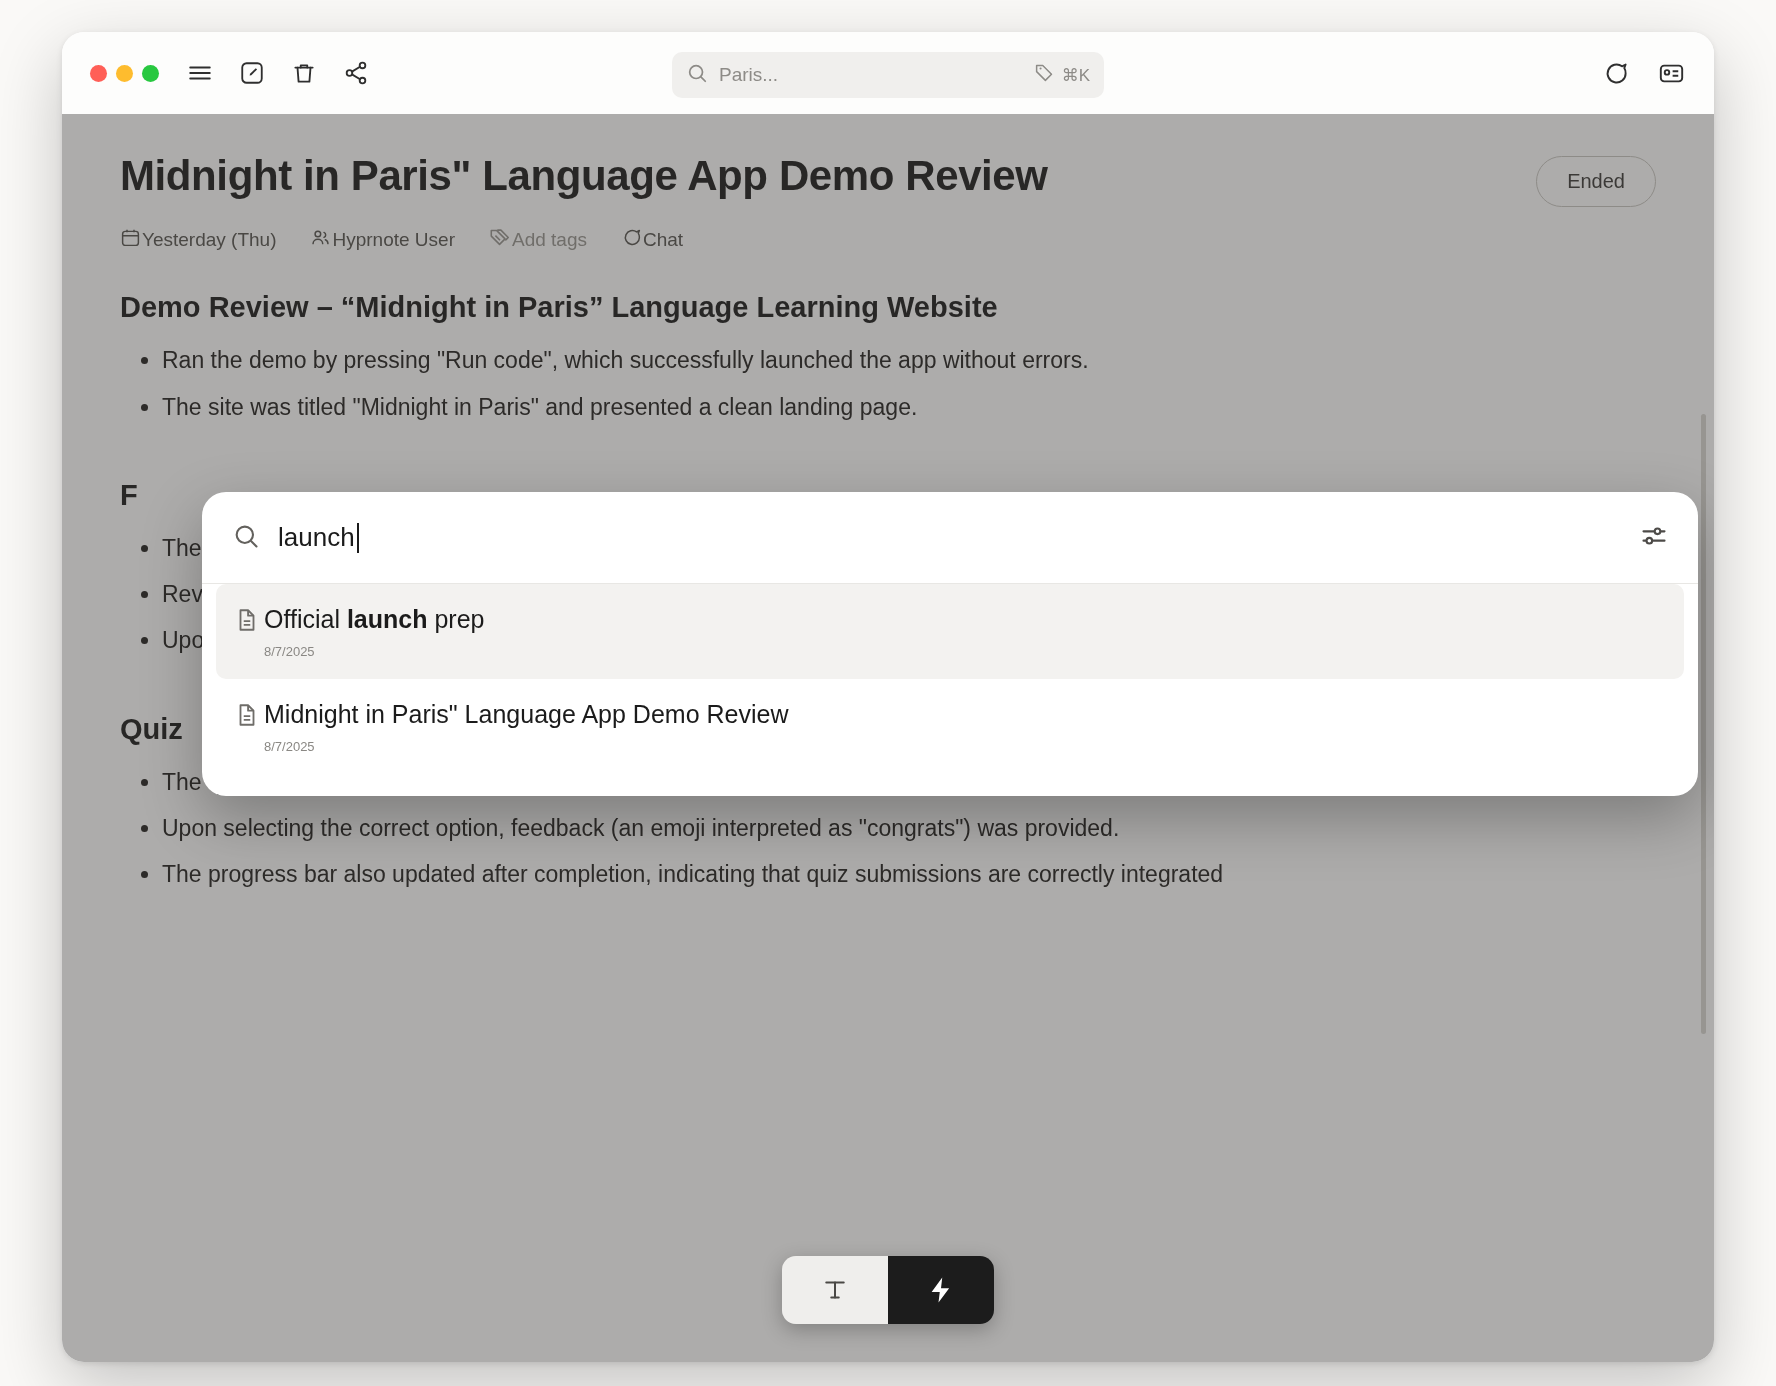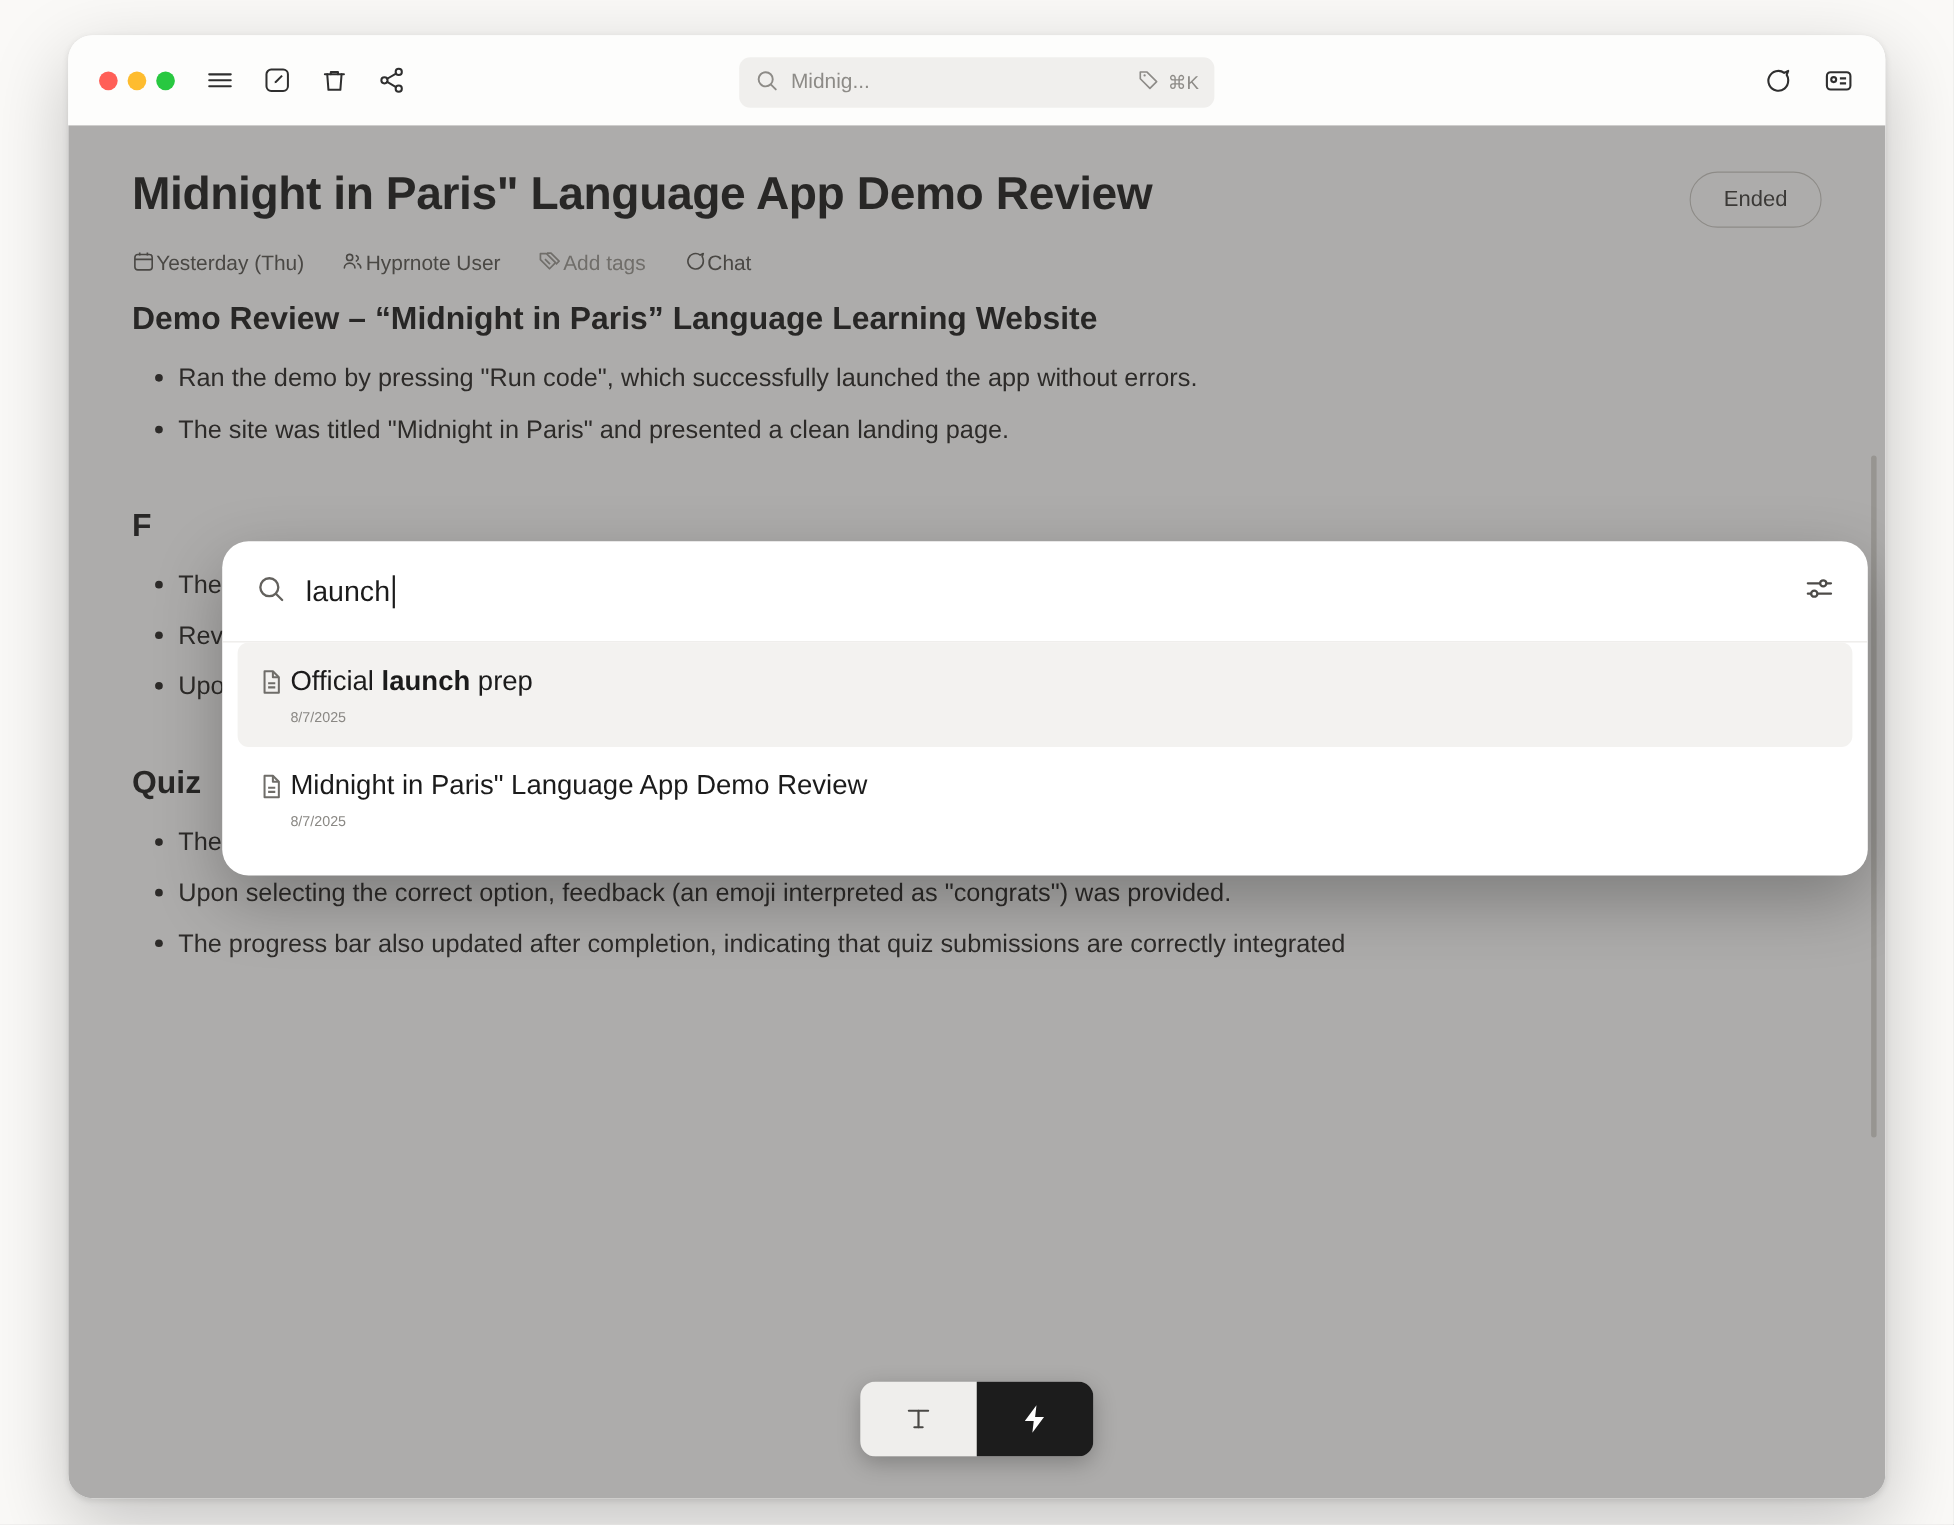--- a/index.html
+++ b/index.html
@@ -107,21 +107,21 @@
     right: 58px; top: 42px;
     padding: 13px 30px;
     border: 1.5px solid #c9c7c2;
     border-radius: 999px;
     font-size: 20px;
     color: #3b3a37;
     background: transparent;
   }
 
   .h2 {
-    margin-top: 20px;
+    margin-top: 38px;
     font-size: 29px;
     font-weight: 700;
     color: #1b1b1b;
   }
   .h2.spaced { margin-top: 52px; }
 
   ul.bullets { margin-top: 16px; padding-left: 42px; }
   ul.bullets li {
     font-size: 23px;
     line-height: 1.75;
@@ -274,21 +274,21 @@
         </div>
       </div>
 
       <div class="search-box">
         <span>
           <svg width="22" height="22" viewBox="0 0 24 24" fill="none" stroke="#8d8b87" stroke-width="1.9" stroke-linecap="round">
             <circle cx="11" cy="11" r="7"></circle>
               <line x1="16.5" y1="16.5" x2="21" y2="21"></line>
           </svg>
         </span>
-        <span class="ph">Midnig...</span>
+        <span class="ph">Paris...</span>
         <span class="kbd">
           <span>
             <svg width="21" height="21" viewBox="0 0 24 24" fill="none" stroke="#8d8b87" stroke-width="1.7" stroke-linejoin="round">
               <path d="M3 11V4h7l10 10-7 7z"></path>
                 <circle cx="7.5" cy="7.5" r="1.2" fill="#8d8b87" stroke="none"></circle>
             </svg>
           </span>
           <span>⌘K</span>
         </span>
       </div>

